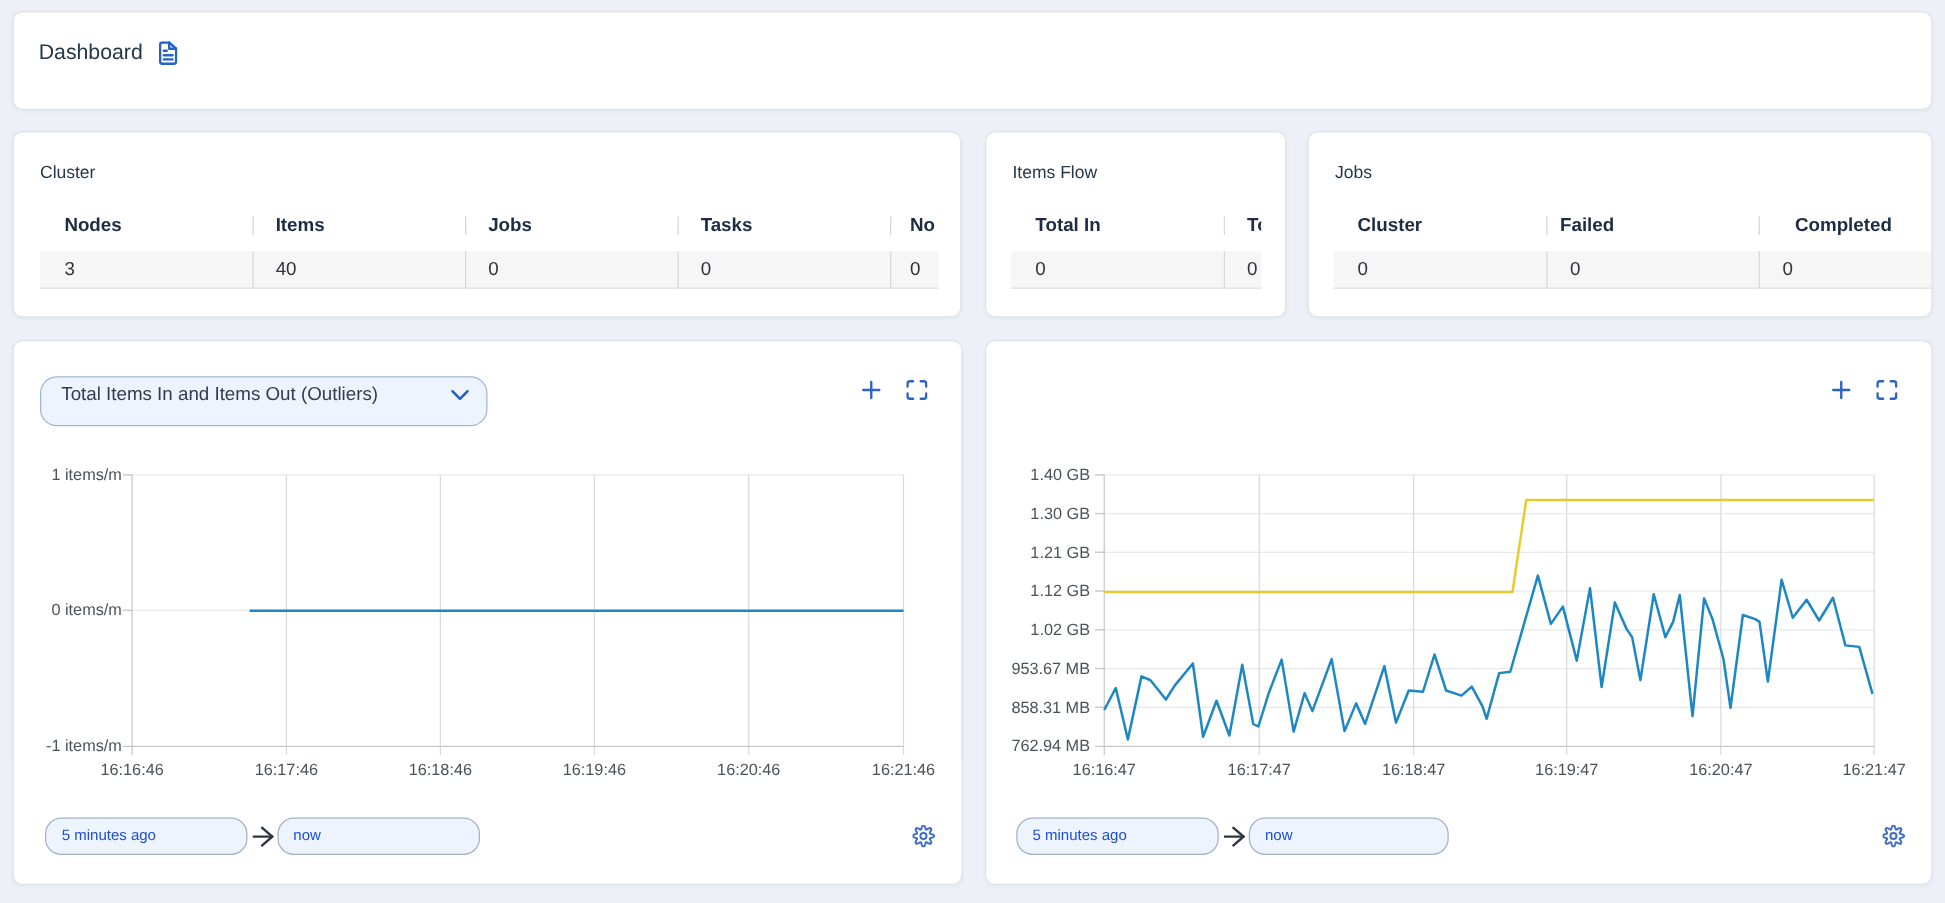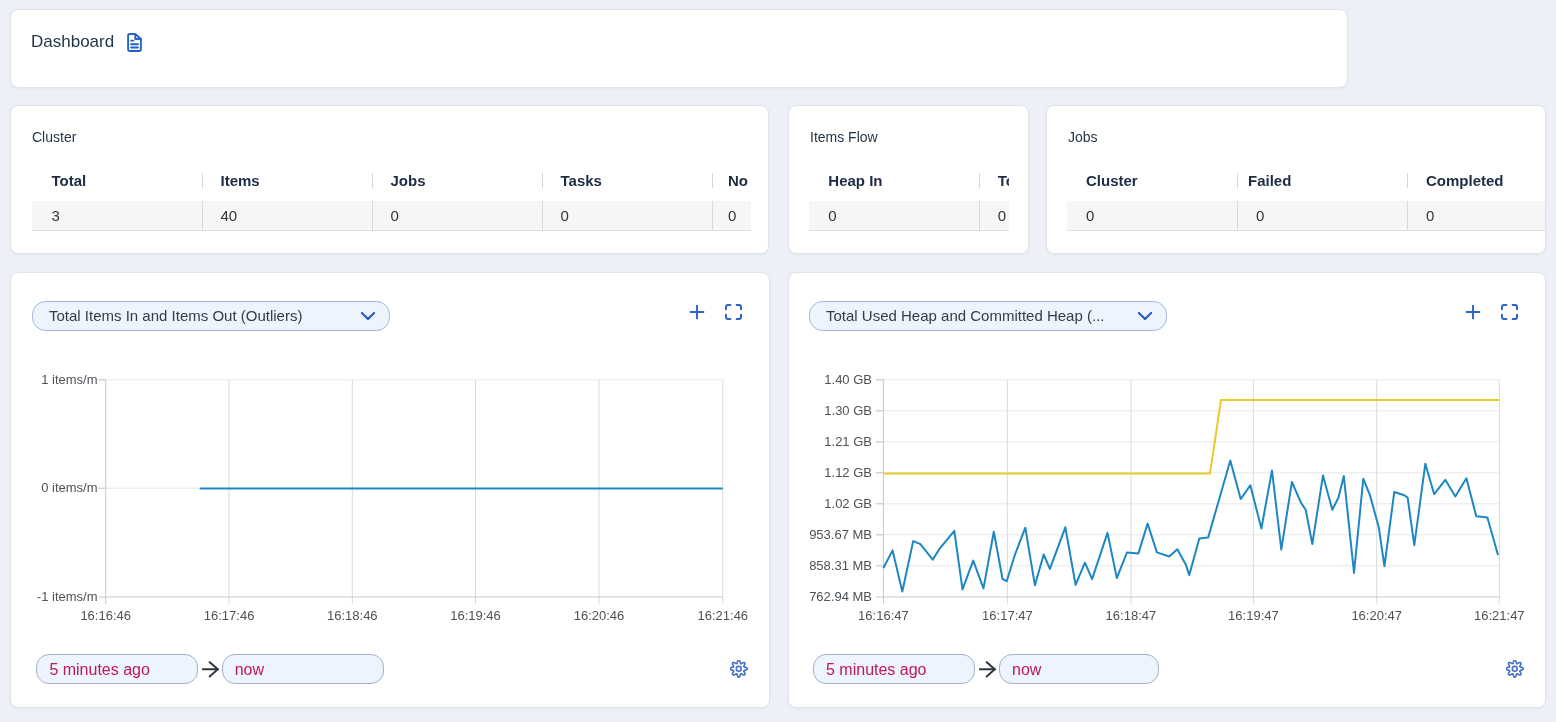--- a/index.html
+++ b/index.html
@@ -2,33 +2,33 @@
 <html><head><meta charset="utf-8"><style>
 * {margin:0;padding:0;box-sizing:border-box}
 html,body {width:1556px;height:722px;background:#edf1f7;font-family:"Liberation Sans",sans-serif;position:relative;overflow:hidden}
 .card {position:absolute;background:#fff;border:1px solid #e0e3e8;border-radius:8px;box-shadow:0 1px 3px rgba(41,58,82,.05);overflow:hidden}
 .title {position:absolute;font-size:14px;color:#243748;line-height:18px}
 .hdr {position:absolute;font-size:15px;font-weight:bold;color:#1d2c43;line-height:15px;top:66.5px;white-space:nowrap}
 .val {position:absolute;font-size:15px;color:#30343b;line-height:15px;top:101.5px;white-space:nowrap}
 .rowbg {position:absolute;background:#f6f6f7;border-bottom:1px solid #e0e0e3;top:94.5px;height:30.5px}
 .hdiv {position:absolute;width:1px;background:#d6d7da;top:67px;height:15px}
 .vdiv {position:absolute;width:1px;background:#d8d9dc;top:95px;height:30px}
-.dd {position:absolute;top:28px;height:30px;background:#eef4fd;border:1px solid #a3b4d6;border-radius:13.5px}
+.dd {position:absolute;top:28px;height:40px;background:#eef4fd;border:1px solid #a3b4d6;border-radius:13.5px}
 .dd span {position:absolute;left:16px;top:4.5px;font-size:15px;color:#333c4a;white-space:nowrap}
 .chev {position:absolute;right:14px;top:10px}
 .ic {position:absolute}
 .chart {position:absolute;left:0;top:0}
 .pill {position:absolute;top:381px;height:30px;background:#eef4fd;border:1px solid #a3b0c8;border-radius:13px}
-.pill span {position:absolute;left:12px;top:6px;font-size:16px;color:#be185d;white-space:nowrap}
+.pill span {position:absolute;left:12px;top:6px;font-size:12px;color:#1d4ed8;white-space:nowrap}
 .arr {position:absolute;top:387.5px}
 .gear {position:absolute;top:387px}
 </style></head>
 <body>
 
-<div class="card" style="left:10px;top:9px;width:1338px;height:79px">
+<div class="card" style="left:10px;top:9px;width:1536px;height:79px">
   <div class="title" style="left:20px;top:23px;font-size:17px">Dashboard</div>
   <svg style="position:absolute;left:115.8px;top:22.6px" width="15" height="19" viewBox="0 0 15 19">
       <g stroke="#2563c8" stroke-width="1.9" fill="none" stroke-linecap="round" stroke-linejoin="round">
         <path d="M8.3 1 H2.9 Q1.1 1 1.1 2.8 V16.2 Q1.1 18 2.9 18 H12.1 Q13.9 18 13.9 16.2 V6 Z"></path>
         <path d="M8.3 1 V6 H13.9"></path>
         <line x1="4.1" y1="7.6" x2="6.4" y2="7.6"></line>
         <line x1="4.1" y1="11.2" x2="11" y2="11.2"></line>
         <line x1="4.1" y1="14.5" x2="11" y2="14.5"></line>
       </g>
     </svg>
@@ -38,55 +38,55 @@
   <div class="title" style="left:21px;top:21.5px">Cluster</div>
   <div class="rowbg" style="left:21px;width:719px"></div>
   <div class="hdiv" style="left:190.5px"></div>
     <div class="hdiv" style="left:360.5px"></div>
     <div class="hdiv" style="left:530.5px"></div>
     <div class="hdiv" style="left:701px"></div>
   <div class="vdiv" style="left:190.5px"></div>
     <div class="vdiv" style="left:360.5px"></div>
     <div class="vdiv" style="left:530.5px"></div>
     <div class="vdiv" style="left:701px"></div>
-  <div class="hdr" style="left:40.5px">Total</div>
+  <div class="hdr" style="left:40.5px">Nodes</div>
   <div class="hdr" style="left:209.5px">Items</div>
   <div class="hdr" style="left:379.5px">Jobs</div>
   <div class="hdr" style="left:549.5px">Tasks</div>
   <div class="hdr" style="left:717px">No</div>
   <div class="val" style="left:40.5px">3</div>
   <div class="val" style="left:209.5px">40</div>
   <div class="val" style="left:379.5px">0</div>
   <div class="val" style="left:549.5px">0</div>
   <div class="val" style="left:717px">0</div>
 </div>
 
 <div class="card" style="left:788px;top:105px;width:241px;height:149px">
   <div class="title" style="left:21px;top:21.5px">Items Flow</div>
   <div class="rowbg" style="left:20.3px;width:200px"></div>
   <div class="hdiv" style="left:189.7px"></div>
   <div class="vdiv" style="left:189.7px"></div>
-  <div class="hdr" style="left:39.3px">Heap In</div>
+  <div class="hdr" style="left:39.3px">Total In</div>
   <div style="position:absolute;left:189.7px;top:66.5px;width:30.8px;height:16px;overflow:hidden">
       <span style="position:absolute;left:19px;top:0;font-size:15px;font-weight:bold;color:#1d2c43;line-height:15px;white-space:nowrap">Total Out</span>
     </div>
   <div class="val" style="left:39.3px">0</div>
   <div class="val" style="left:208.7px">0</div>
 </div>
 
 <div class="card" style="left:1046px;top:105px;width:500px;height:149px">
   <div class="title" style="left:21px;top:21.5px">Jobs</div>
   <div class="rowbg" style="left:20px;width:480px"></div>
   <div class="hdiv" style="left:190px"></div>
     <div class="hdiv" style="left:360px"></div>
   <div class="vdiv" style="left:190px"></div>
     <div class="vdiv" style="left:360px"></div>
   <div class="hdr" style="left:39px">Cluster</div>
   <div class="hdr" style="left:201px">Failed</div>
-  <div class="hdr" style="left:379px">Completed</div>
+  <div class="hdr" style="left:389px">Completed</div>
   <div class="val" style="left:39px">0</div>
   <div class="val" style="left:209px">0</div>
   <div class="val" style="left:379px">0</div>
 </div>
 
 <div class="card" style="left:10px;top:272px;width:760px;height:436px">
   <svg class="chart" width="760" height="436" viewBox="0 0 760 436">
 <g stroke="#e8e8ea" stroke-width="1">
 <line x1="87.3" y1="106.8" x2="711.8" y2="106.8"></line>
 <line x1="87.3" y1="215.2" x2="711.8" y2="215.2"></line>
@@ -196,26 +196,20 @@
 <text x="94.4" y="347" text-anchor="middle">16:16:47</text>
 <text x="218.4" y="347" text-anchor="middle">16:17:47</text>
 <text x="341.9" y="347" text-anchor="middle">16:18:47</text>
 <text x="464.4" y="347" text-anchor="middle">16:19:47</text>
 <text x="587.7" y="347" text-anchor="middle">16:20:47</text>
 <text x="710.3" y="347" text-anchor="middle">16:21:47</text>
 </g>
 <polyline points="94.4,200.5 421,200.5 432,127 710.3,127" fill="none" stroke="#e7cb2d" stroke-width="2" stroke-linejoin="round"></polyline>
 <polyline points="94.4,295.0 103.6,277.4 113.3,318.5 124.2,268.1 131.4,271.2 143.7,286.6 150.9,275.3 165.3,257.8 173.5,316.4 184.2,287.6 194.5,315.4 204.8,258.8 213.6,306.2 217.7,308.2 226.0,281.5 236.3,254.7 245.9,312.3 254.7,281.5 260.9,295.9 276.3,254.3 286.6,311.9 295.9,289.7 303.1,306.1 318.5,259.9 327.8,305.1 338.0,279.4 349.4,280.4 358.6,250.6 367.9,279.4 380.2,283.5 388.4,276.3 397.0,292.1 400.3,302.1 410.3,265.5 419.2,264.4 441.3,187.5 451.7,226.1 461.3,212.3 472.4,255.5 483.0,197.5 492.3,276.6 502.9,209.0 512.2,230.1 516.7,236.7 523.3,271.1 534.0,202.4 543.3,236.7 549.5,224.5 554.8,203.0 565.0,299.9 574.3,205.7 581.0,222.3 589.8,254.4 595.4,293.2 605.3,219.0 615.3,222.3 618.6,224.5 625.3,272.2 636.3,190.8 645.2,221.2 656.3,206.8 666.3,223.4 677.4,205.2 687.3,243.3 698.4,244.5 709.0,282.1" fill="none" stroke="#1d87c4" stroke-width="2" stroke-linejoin="round"></polyline>
 </svg>
-  <div class="dd" style="left:20px;width:358px">
-      <span>Total Used Heap and Committed Heap (...</span>
-      <svg class="chev" width="14" height="8" viewBox="0 0 14 8">
-        <polyline points="0.9,0.9 7,7.1 13.1,0.9" fill="none" stroke="#2a5bc0" stroke-width="2.1" stroke-linecap="round" stroke-linejoin="round"></polyline>
-      </svg>
-    </div>
   <svg class="ic" style="left:676px;top:31px" width="16" height="16" viewBox="0 0 16 16">
       <g stroke="#2d63c8" stroke-width="1.9" stroke-linecap="round">
         <line x1="1.6" y1="8" x2="14.4" y2="8"></line>
         <line x1="8" y1="1.6" x2="8" y2="14.4"></line>
       </g>
     </svg>
   <svg class="ic" style="left:711.5px;top:31px" width="17" height="16" viewBox="0 0 17 16">
       <g stroke="#2d63c8" stroke-width="2" stroke-linecap="round" stroke-linejoin="round" fill="none">
         <path d="M1 5.2 V3 Q1 1 3 1 H5.4"></path>
         <path d="M11.6 1 H14 Q16 1 16 3 V5.2"></path>

